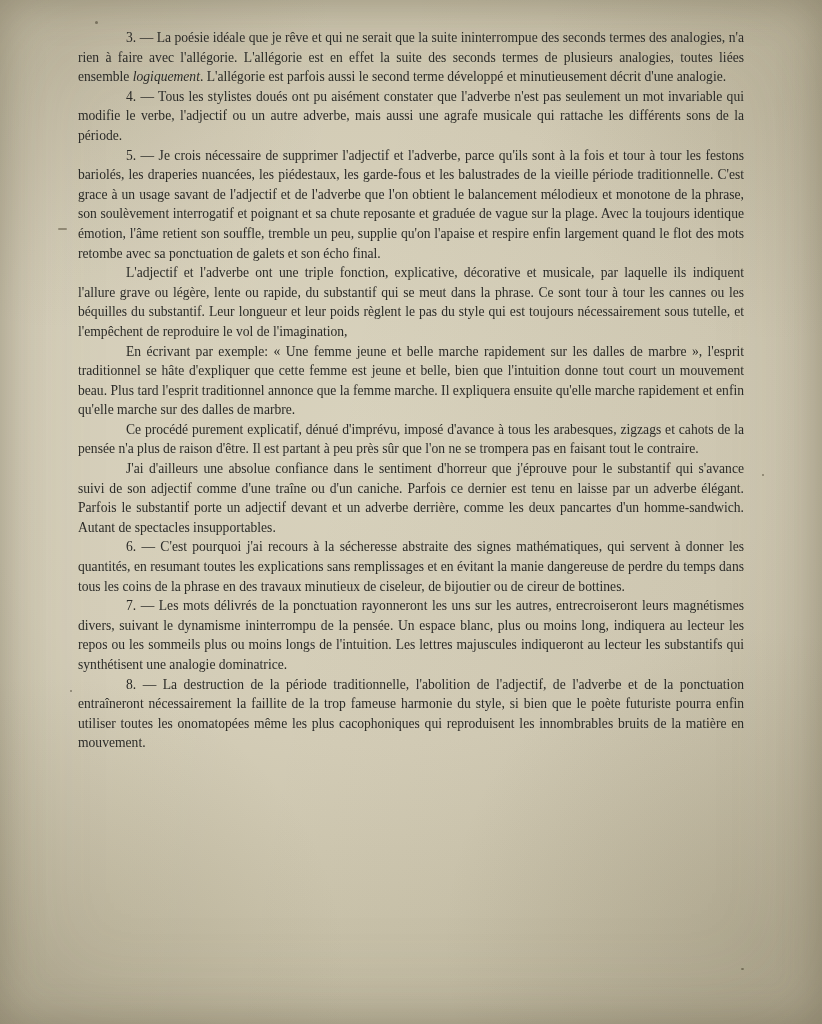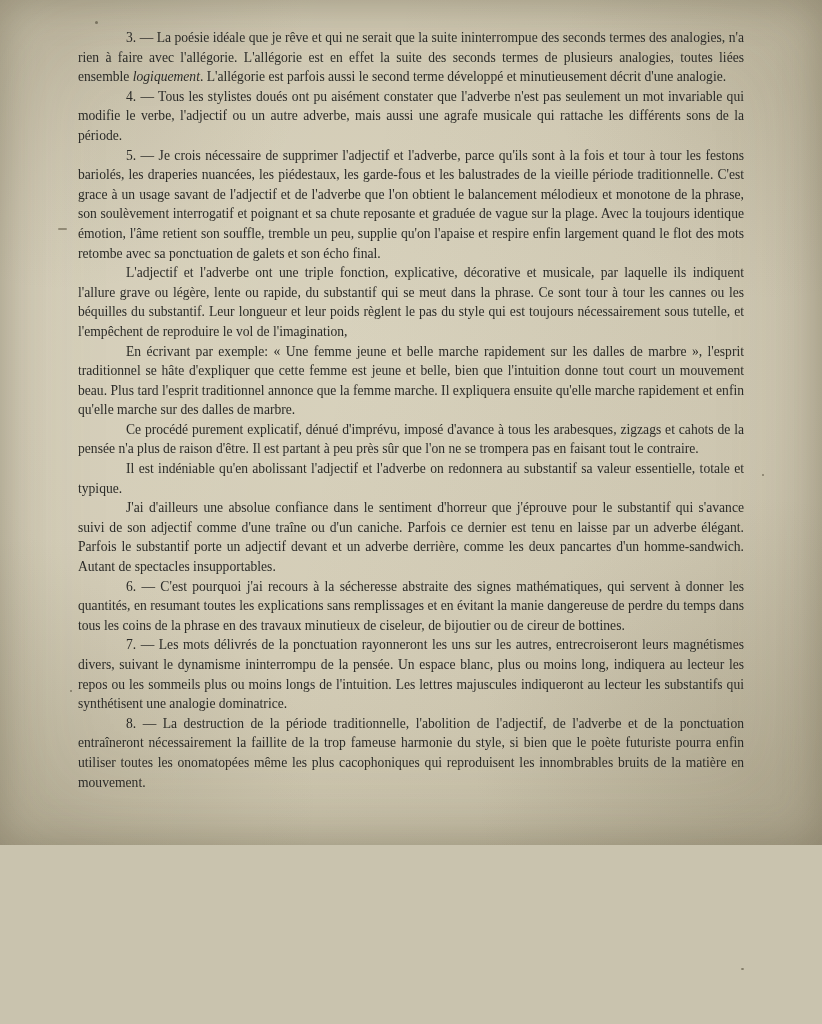--- a/index.html
+++ b/index.html
@@ -9,21 +9,21 @@
   body {
     width: 822px;
     height: 1024px;
     background: #c9c3ae;
     font-family: "Liberation Serif", serif;
     overflow: hidden;
   }
   .page {
     position: relative;
     width: 822px;
-    height: 845px;
+    height: 1024px;
     background:
       radial-gradient(ellipse 900px 700px at 45% 42%, #d8d2bd 0%, #d3ccb6 45%, #c7c0a8 75%, #bdb69e 100%);
     box-sizing: border-box;
   }
   
   .page::before {
     content: "";
     position: absolute;
     inset: 0;
     background:
@@ -84,19 +84,18 @@
   <span class="speck s4"></span>
   <span class="speck s5"></span>
 
   <div class="text-block">
     <p class="para" id="p0">3. — La poésie idéale que je rêve et qui ne serait que la suite ininterrompue des seconds termes des analogies, n'a rien à faire avec l'allégorie. L'allégorie est en effet la suite des seconds termes de plusieurs analogies, toutes liées ensemble <em>logiquement</em>. L'allégorie est parfois aussi le second terme développé et minutieusement décrit d'une analogie.</p>
     <p class="para">4. — Tous les stylistes doués ont pu aisément constater que l'adverbe n'est pas seulement un mot invariable qui modifie le verbe, l'adjectif ou un autre adverbe, mais aussi une agrafe musicale qui rattache les différents sons de la période.</p>
     <p class="para">5. — Je crois nécessaire de supprimer l'adjectif et l'adverbe, parce qu'ils sont à la fois et tour à tour les festons bariolés, les draperies nuancées, les piédestaux, les garde-fous et les balustrades de la vieille période traditionnelle. C'est grace à un usage savant de l'adjectif et de l'adverbe que l'on obtient le balancement mélodieux et monotone de la phrase, son soulèvement interrogatif et poignant et sa chute reposante et graduée de vague sur la plage. Avec la toujours identique émotion, l'âme retient son souffle, tremble un peu, supplie qu'on l'apaise et respire enfin largement quand le flot des mots retombe avec sa ponctuation de galets et son écho final.</p>
     <p class="para">L'adjectif et l'adverbe ont une triple fonction, explicative, décorative et musicale, par laquelle ils indiquent l'allure grave ou légère, lente ou rapide, du substantif qui se meut dans la phrase. Ce sont tour à tour les cannes ou les béquilles du substantif. Leur longueur et leur poids règlent le pas du style qui est toujours nécessairement sous tutelle, et l'empêchent de reproduire le vol de l'imagination,</p>
     <p class="para">En écrivant par exemple: « Une femme jeune et belle marche rapidement sur les dalles de marbre », l'esprit traditionnel se hâte d'expliquer que cette femme est jeune et belle, bien que l'intuition donne tout court un mouvement beau. Plus tard l'esprit traditionnel annonce que la femme marche. Il expliquera ensuite qu'elle marche rapidement et enfin qu'elle marche sur des dalles de marbre.</p>
     <p class="para">Ce procédé purement explicatif, dénué d'imprévu, imposé d'avance à tous les arabesques, zigzags et cahots de la pensée n'a plus de raison d'être. Il est partant à peu près sûr que l'on ne se trompera pas en faisant tout le contraire.</p>
-    <p class="para">Il est indéniable qu'en abolissant l'adjectif et l'adverbe on redonnera au substantif sa valeur essentielle, totale et typique.</p>
     <p class="para">J'ai d'ailleurs une absolue confiance dans le sentiment d'horreur que j'éprouve pour le substantif qui s'avance suivi de son adjectif comme d'une traîne ou d'un caniche. Parfois ce dernier est tenu en laisse par un adverbe élégant. Parfois le substantif porte un adjectif devant et un adverbe derrière, comme les deux pancartes d'un homme-sandwich. Autant de spectacles insupportables.</p>
     <p class="para">6. — C'est pourquoi j'ai recours à la sécheresse abstraite des signes mathématiques, qui servent à donner les quantités, en resumant toutes les explications sans remplissages et en évitant la manie dangereuse de perdre du temps dans tous les coins de la phrase en des travaux minutieux de ciseleur, de bijoutier ou de cireur de bottines.</p>
     <p class="para">7. — Les mots délivrés de la ponctuation rayonneront les uns sur les autres, entrecroiseront leurs magnétismes divers, suivant le dynamisme ininterrompu de la pensée. Un espace blanc, plus ou moins long, indiquera au lecteur les repos ou les sommeils plus ou moins longs de l'intuition. Les lettres majuscules indiqueront au lecteur les substantifs qui synthétisent une analogie dominatrice.</p>
     <p class="para">8. — La destruction de la période traditionnelle, l'abolition de l'adjectif, de l'adverbe et de la ponctuation entraîneront nécessairement la faillite de la trop fameuse harmonie du style, si bien que le poète futuriste pourra enfin utiliser toutes les onomatopées même les plus cacophoniques qui reproduisent les innombrables bruits de la matière en mouvement.</p>
   </div>
 </div>
 
 </body></html>

